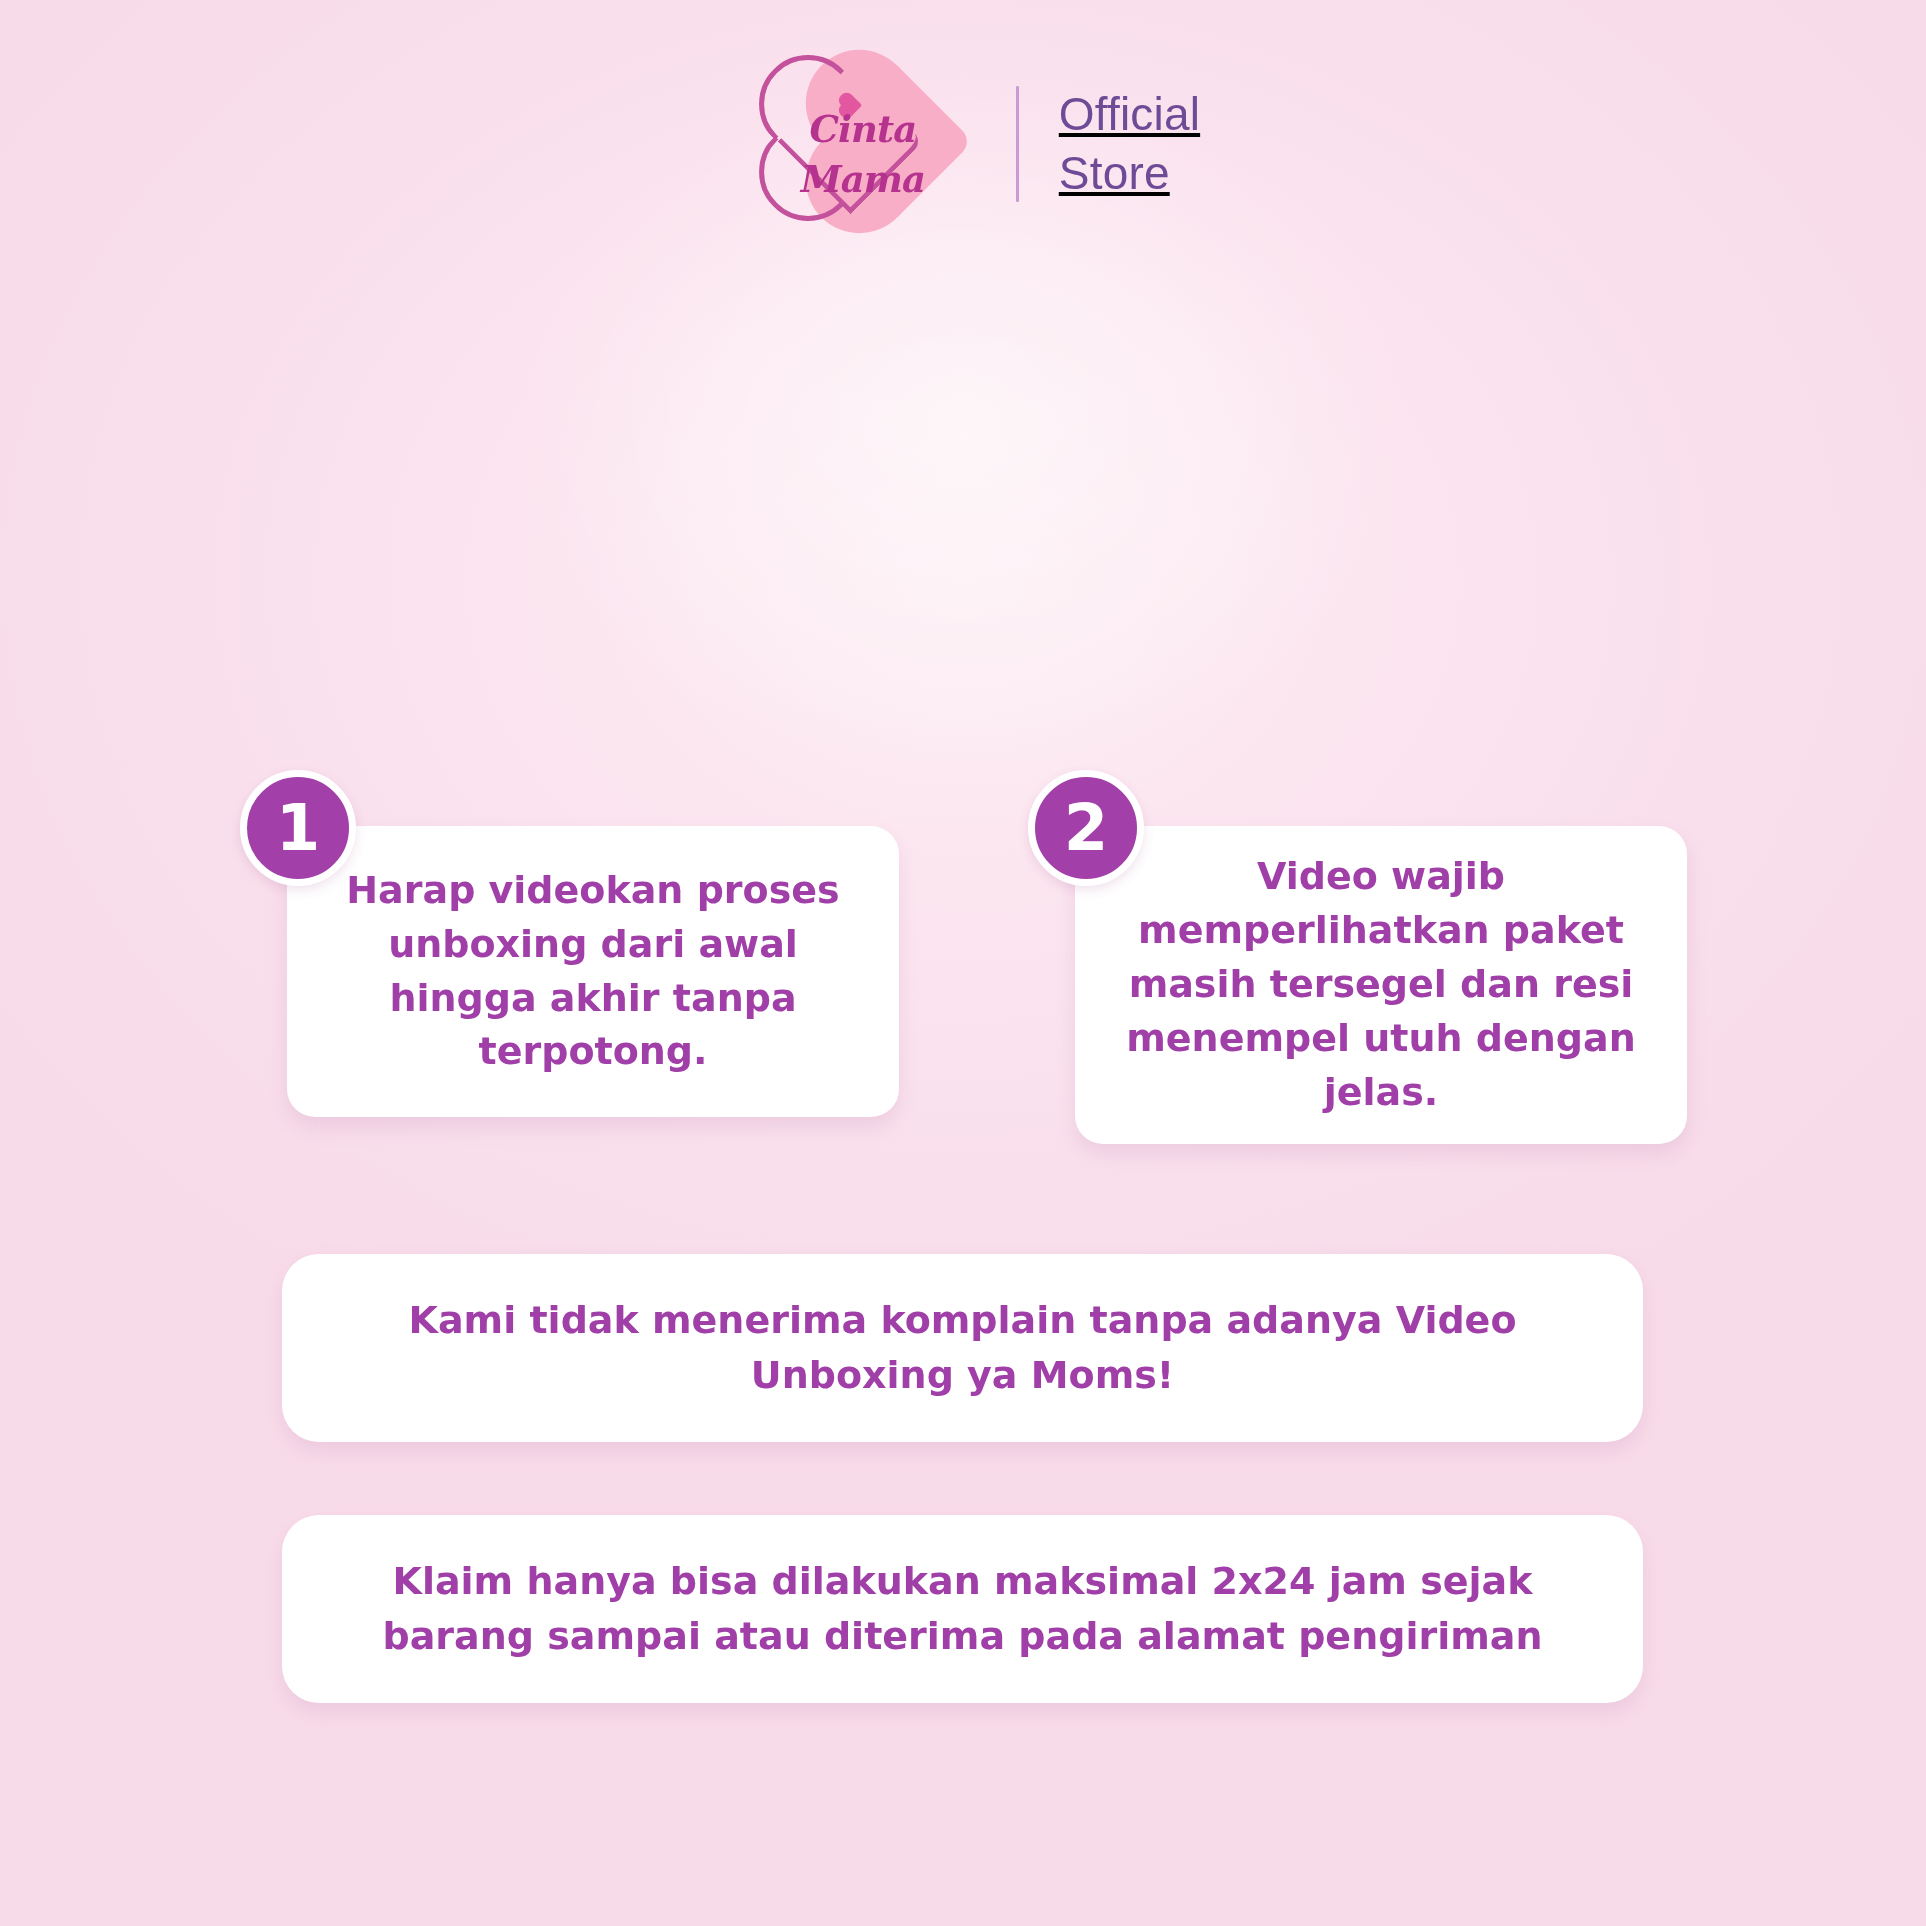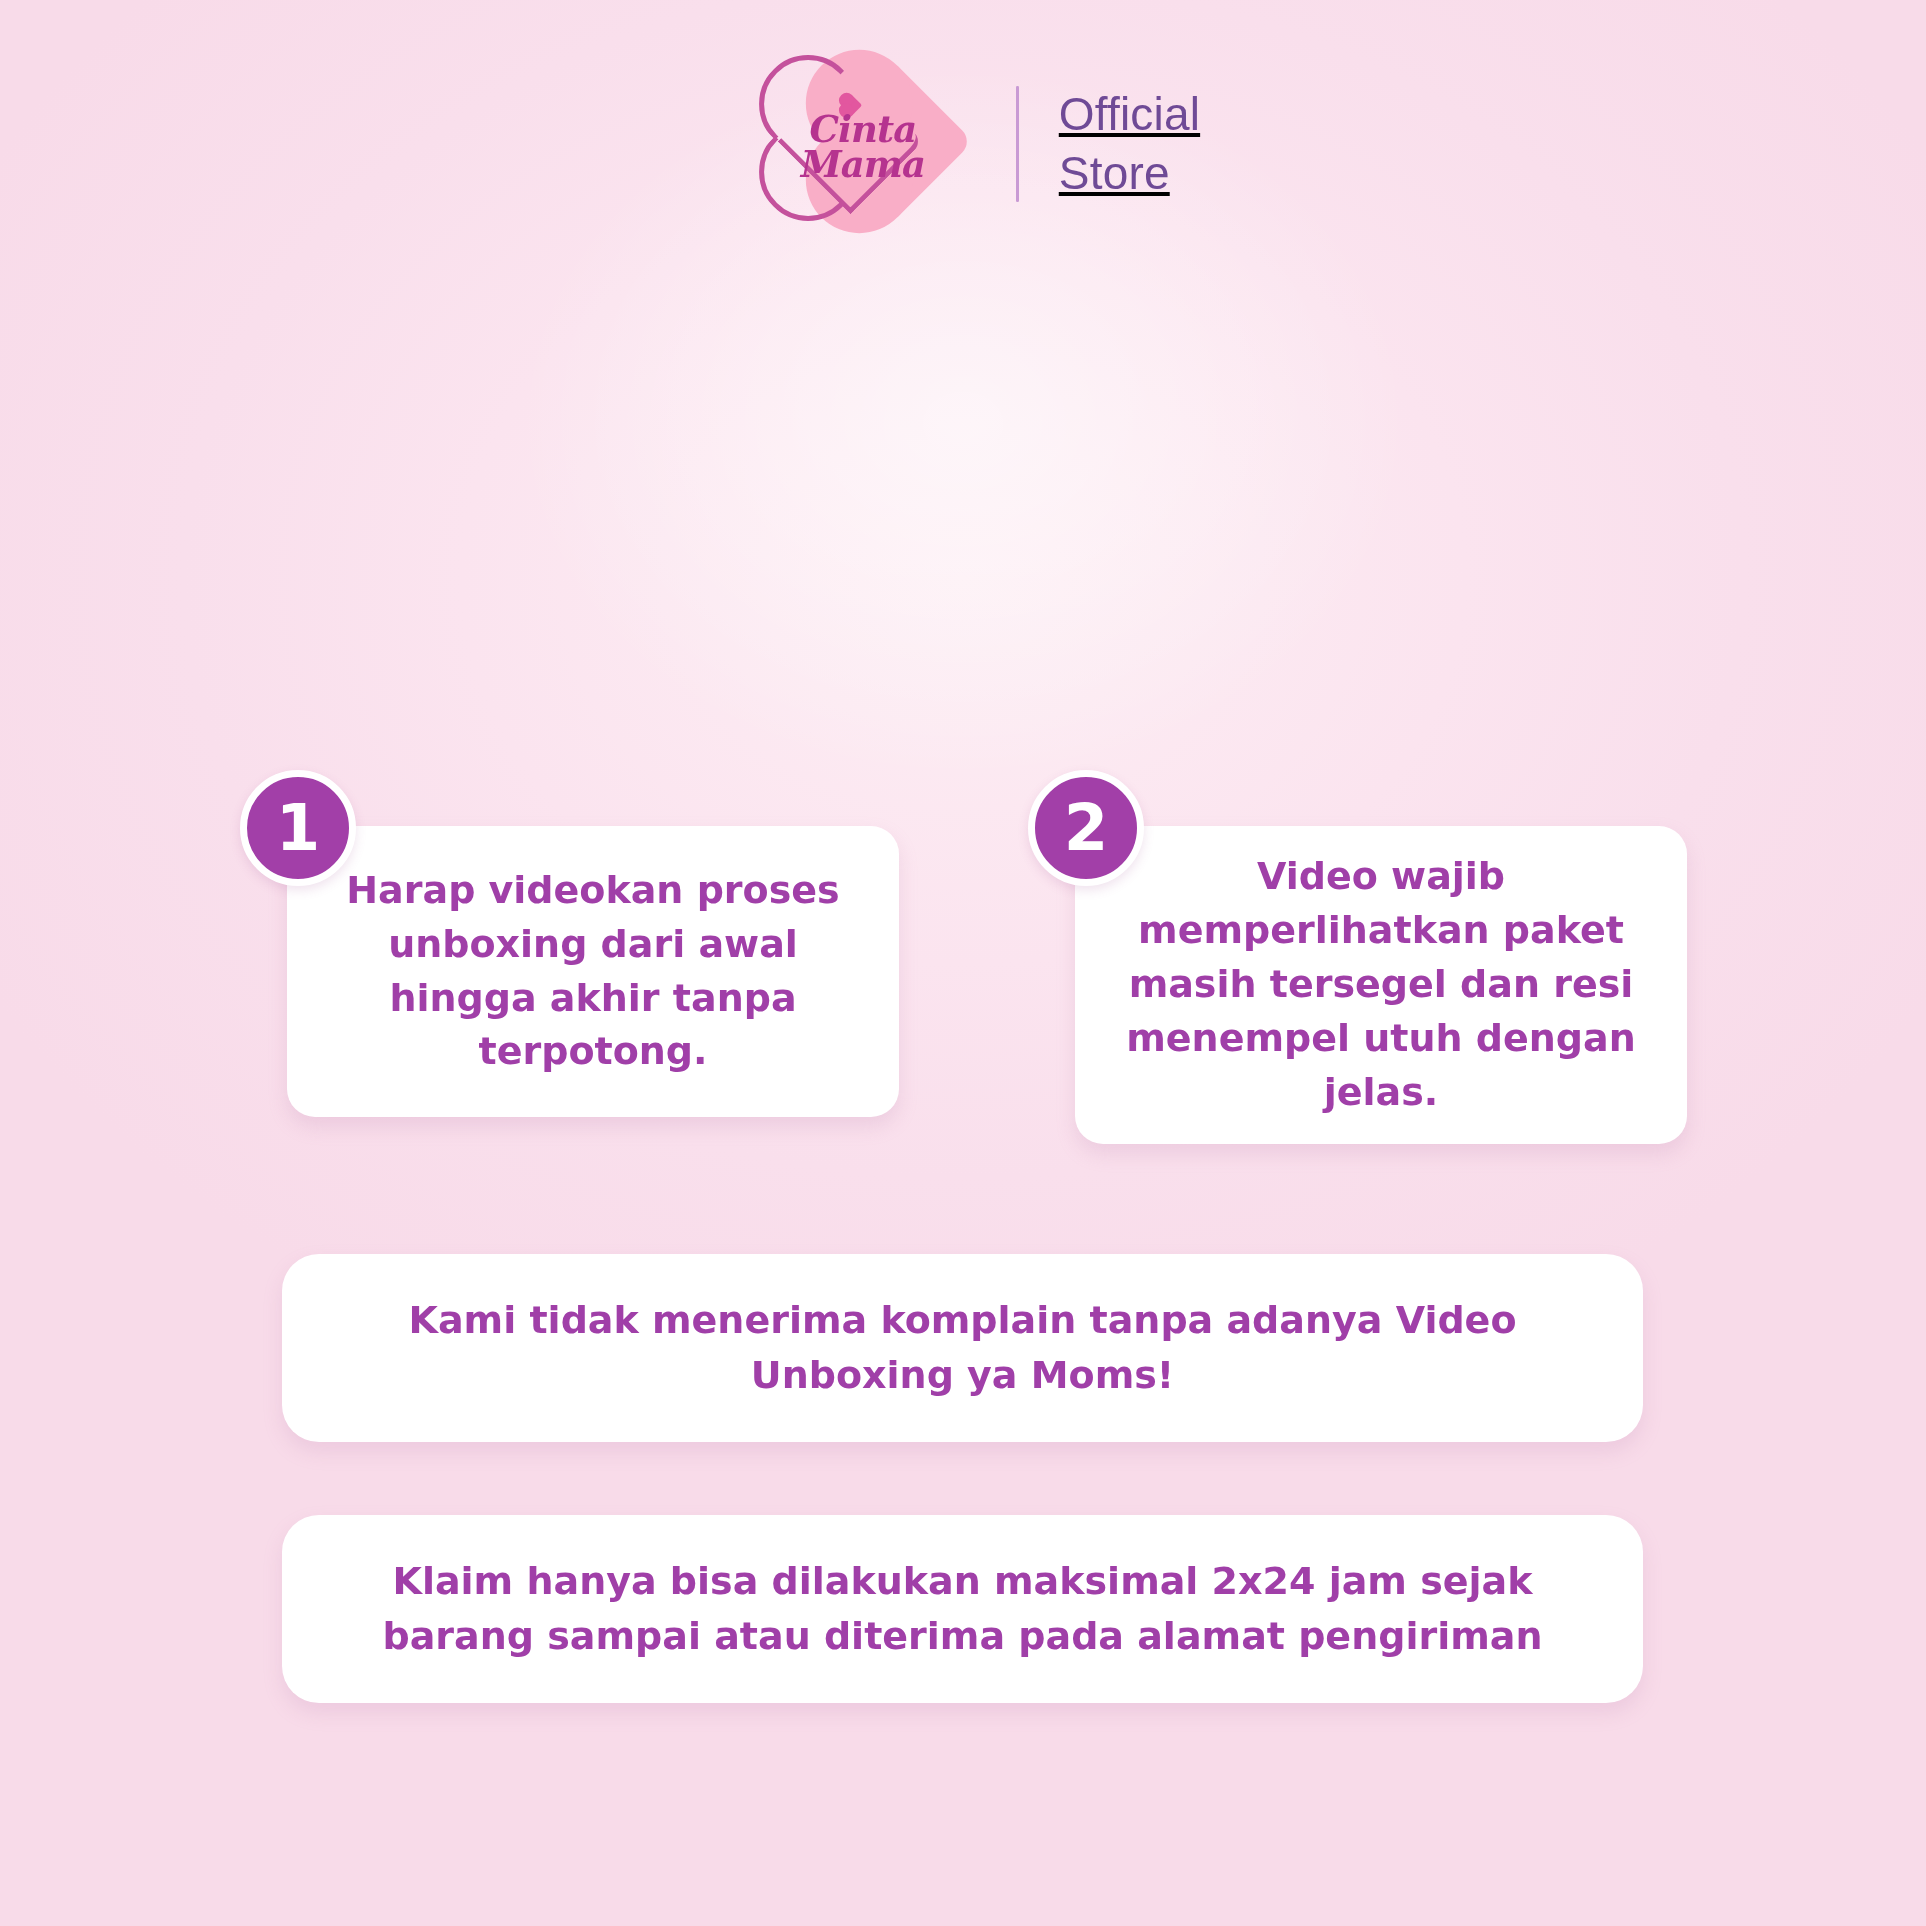--- a/index.html
+++ b/index.html
@@ -127,21 +127,21 @@
     font-weight: 700;
     font-style: italic;
     letter-spacing: -0.9px;
   }
   .logo-text .l2 {
     display: block;
     font-size: 37px;
     font-weight: 700;
     font-style: italic;
     letter-spacing: -0.9px;
-    margin-top: 1px;
+    margin-top: 16px;
   }
   .mini-heart {
     position: absolute;
     left: 84px;
     top: 25px;
     width: 14.6px;
     height: 14.6px;
     background: #e2579f;
     transform: rotate(-45deg);
     border-radius: 0 0 2.1px 0;

